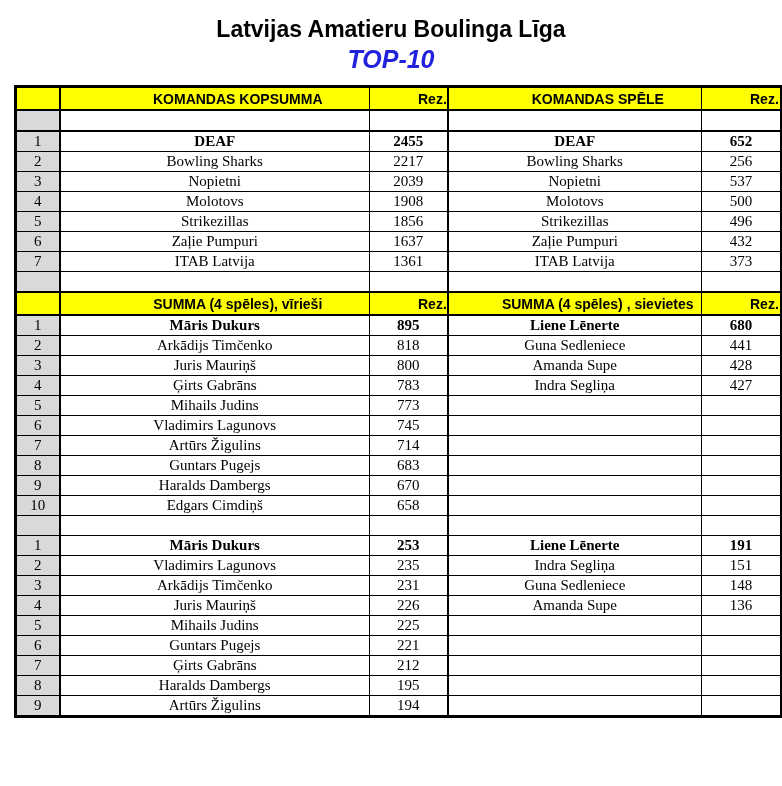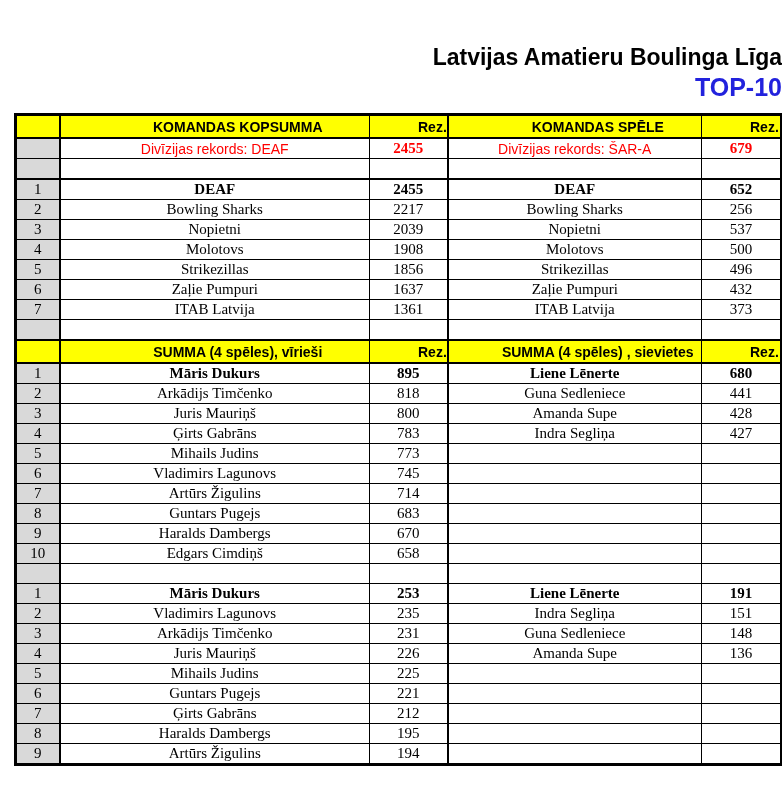--- a/index.html
+++ b/index.html
@@ -3,28 +3,28 @@
 <meta charset="utf-8">
 <style>
   html, body { margin: 0; padding: 0; }
   body {
     width: 782px;
     height: 786px;
     background: #ffffff;
     font-family: "Liberation Sans", sans-serif;
     overflow: hidden;
   }
-  .titles { text-align: right; padding-top: 16px; margin-top: 28px; }
+  .titles { text-align: center; padding-top: 16px; }
   .page-title {
     font-size: 23px; font-weight: bold; color: var(--text-black, #000);
     line-height: 27px; letter-spacing: 0px;
   }
   .page-subtitle {
     font-size: 25px; font-weight: bold; color: var(--subtitle-blue, #2222DD);
-    line-height: 29px; margin-top: 2px;
+    line-height: 29px; margin-top: 2px; font-style: italic;
   }
   .division-title {
     font-size: 17px; font-weight: bold; color: var(--division-red, #FF0000);
     line-height: 19px; margin-top: 13px;
   }
   table.standings {
     border-collapse: collapse;
     table-layout: fixed;
     width: 766px;
     margin: 11px 0 0 14px;
@@ -89,27 +89,20 @@
   <tbody>
       <tr class="hdr-row">
         <td class="hdr-rank"></td>
         <td>KOMANDAS KOPSUMMA</td>
         <td>Rez.</td>
         <td class="mid">KOMANDAS SPĒLE</td>
         <td>Rez.</td>
       </tr>
       <tr>
         <td class="rank"></td>
-        <td class="red-label">Divīzijas rekords: DEAF</td>
-        <td class="red-value">2455</td>
-        <td class="mid red-label">Divīzijas rekords: ŠAR-A</td>
-        <td class="red-value">679</td>
-      </tr>
-      <tr>
-        <td class="rank"></td>
         <td class="name-c"></td>
         <td class="score-c"></td>
         <td class="mid name-c"></td>
         <td class="score-c"></td>
       </tr>
       <tr class="bold-row data-start">
         <td class="rank">1</td>
         <td class="name-c">DEAF</td>
         <td class="score-c">2455</td>
         <td class="mid name-c">DEAF</td>

